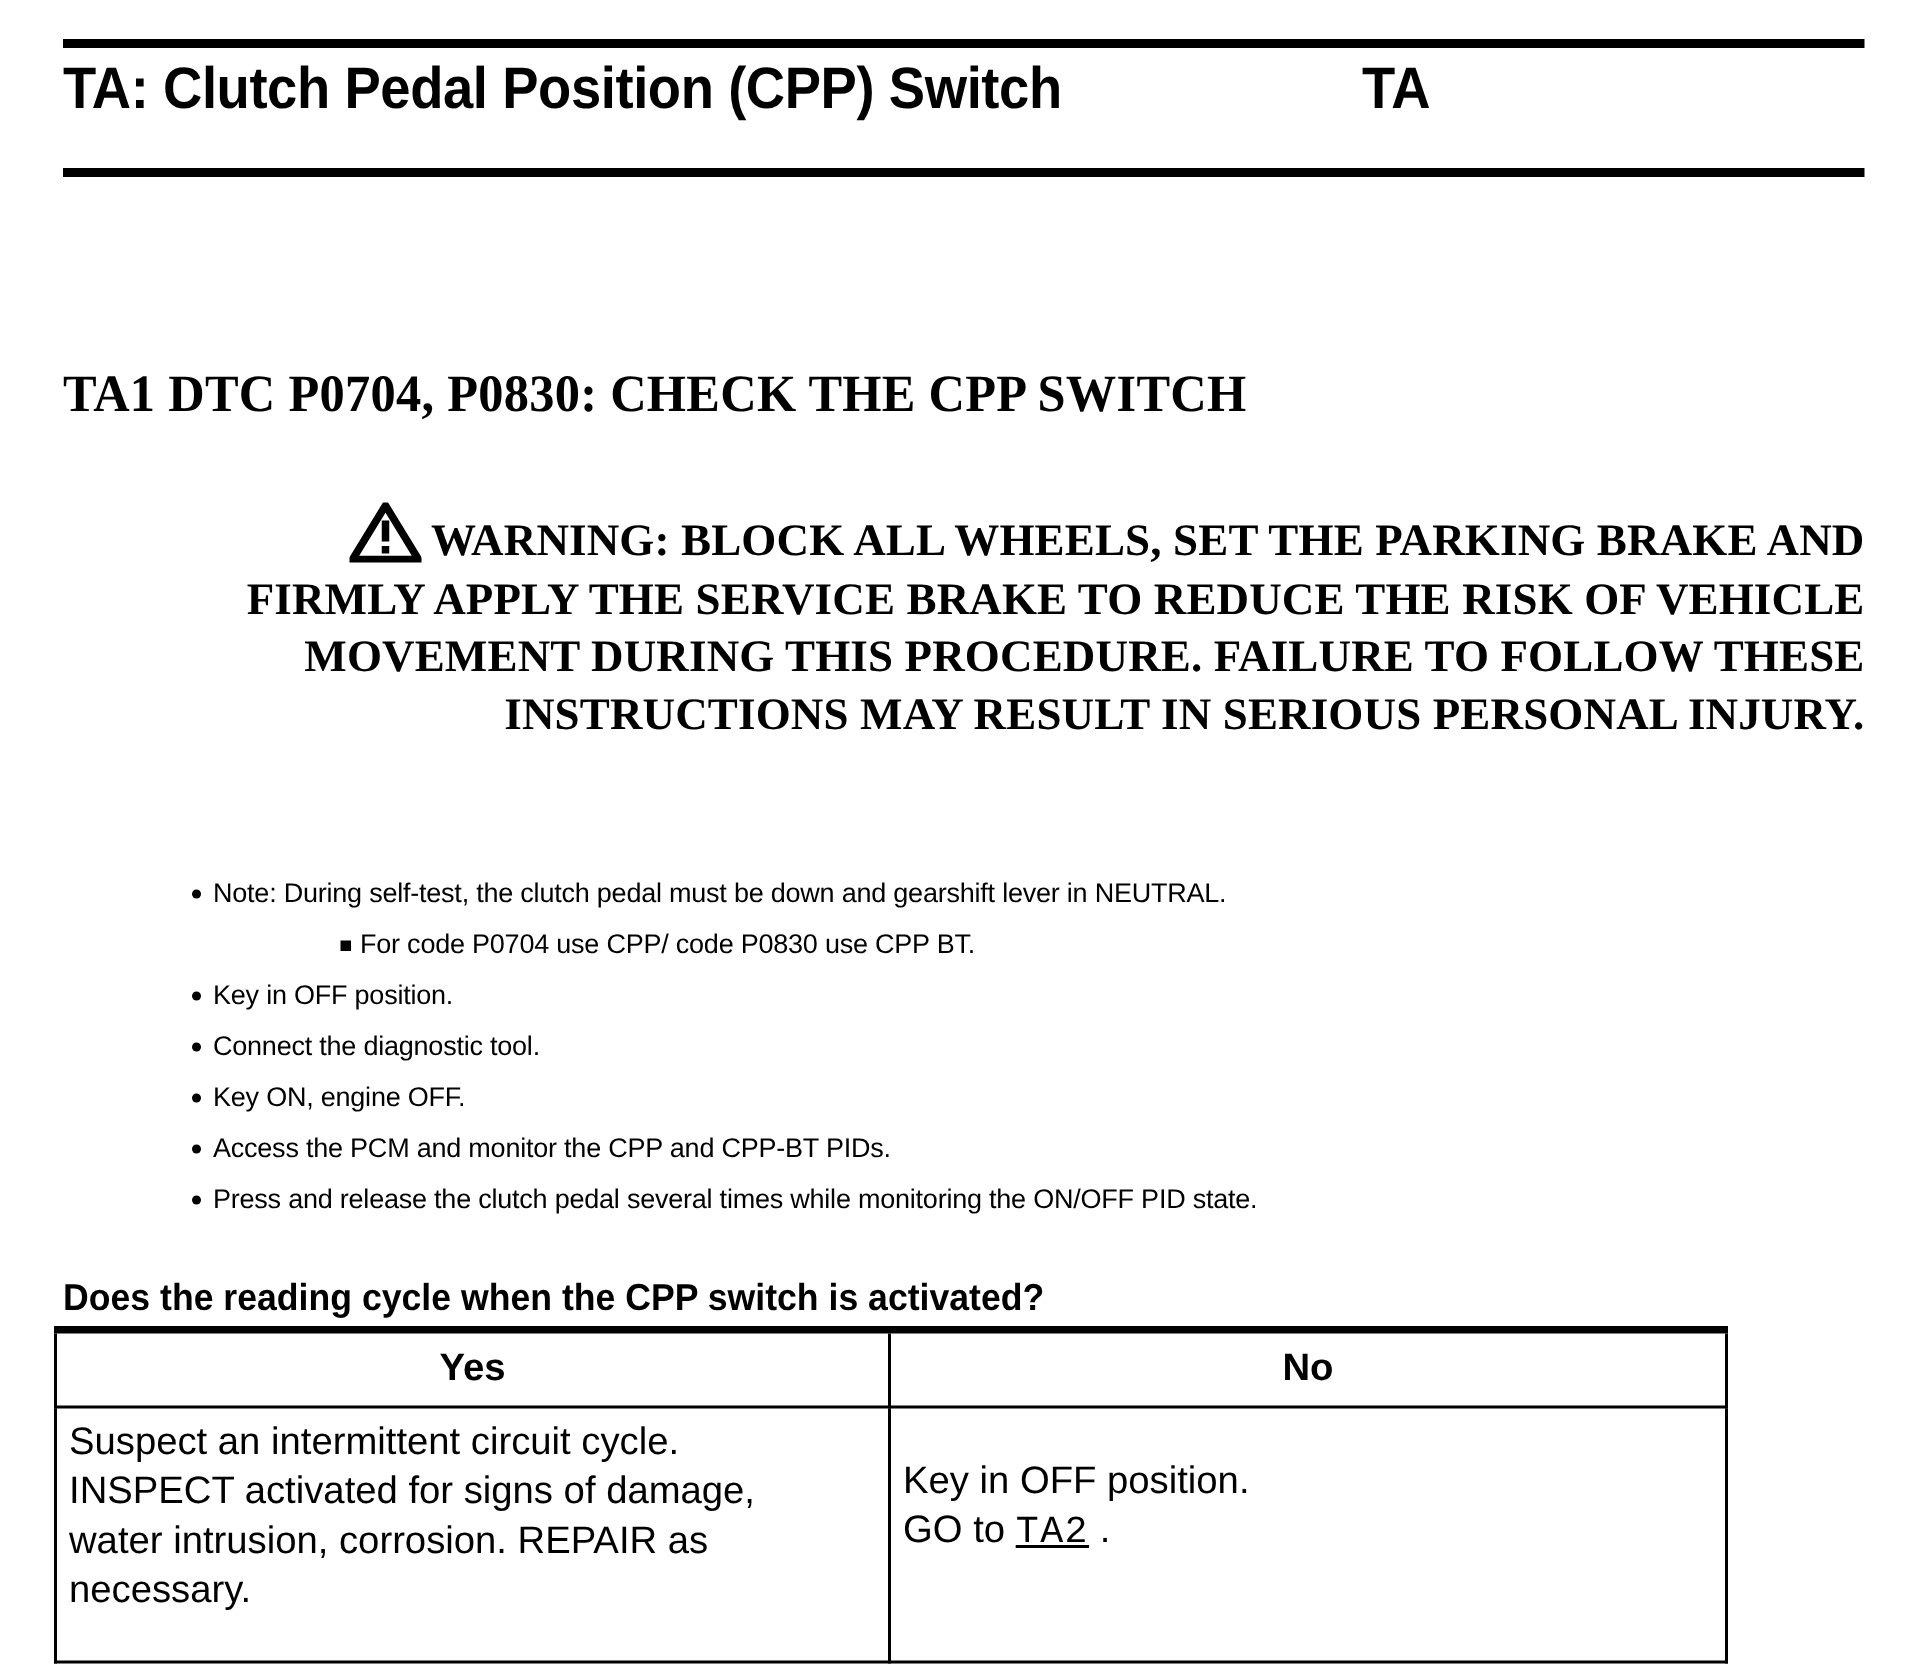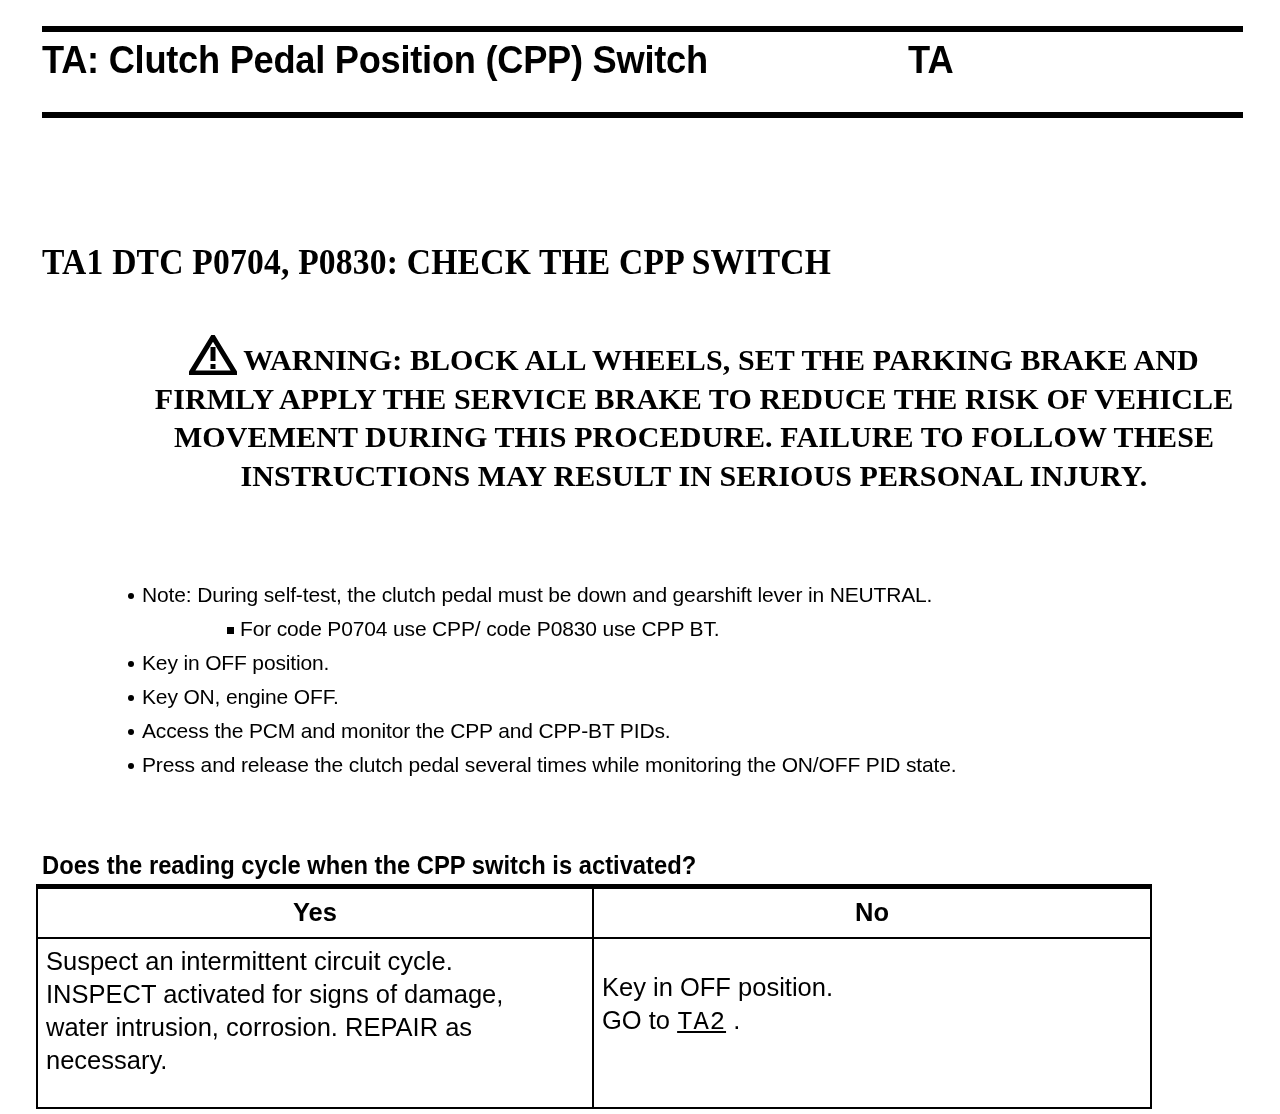--- a/index.html
+++ b/index.html
@@ -70,40 +70,40 @@
   
   .warning-block {
     position: absolute;
     left: 145px;
     top: 335px;
     width: 1098px;
     font-family: "Liberation Serif", serif;
     font-weight: bold;
     font-size: 30px;
     line-height: 38.5px;
-    text-align: center;
+    text-align: right;
   }
   .warning-icon {
     display: inline-block;
     vertical-align: -5px;
     width: 48px;
     height: 40px;
     margin-right: 6px;
   }
   .warning-text {
     letter-spacing: 0.1px;
   }
 
   
   .bullet-list {
     position: absolute;
     left: 128px;
     top: 578px;
     width: 1120px;
-    font-size: 21px;
+    font-size: 18px;
     line-height: 34px;
   }
   .bullet-item {
     position: relative;
     padding-left: 14px;
     white-space: nowrap;
     letter-spacing: -0.15px;
   }
   .bullet-item > .bullet-dot {
     position: absolute;
@@ -211,20 +211,24 @@
     <span class="bullet-dot"></span>
     <span>Note: During self-test, the clutch pedal must be down and gearshift lever in NEUTRAL.</span>
   </div>
   <div class="bullet-item sub">
     <span class="bullet-square"></span>
     <span>For code P0704 use CPP/ code P0830 use CPP BT.</span>
   </div>
   <div class="bullet-item">
     <span class="bullet-dot"></span>
     <span>Key in OFF position.</span>
+  </div>
+  <div class="bullet-item">
+    <span class="bullet-dot"></span>
+    <span>Connect the diagnostic tool.</span>
   </div>
   <div class="bullet-item">
     <span class="bullet-dot"></span>
     <span>Key ON, engine OFF.</span>
   </div>
   <div class="bullet-item">
     <span class="bullet-dot"></span>
     <span>Access the PCM and monitor the CPP and CPP-BT PIDs.</span>
   </div>
   <div class="bullet-item">

